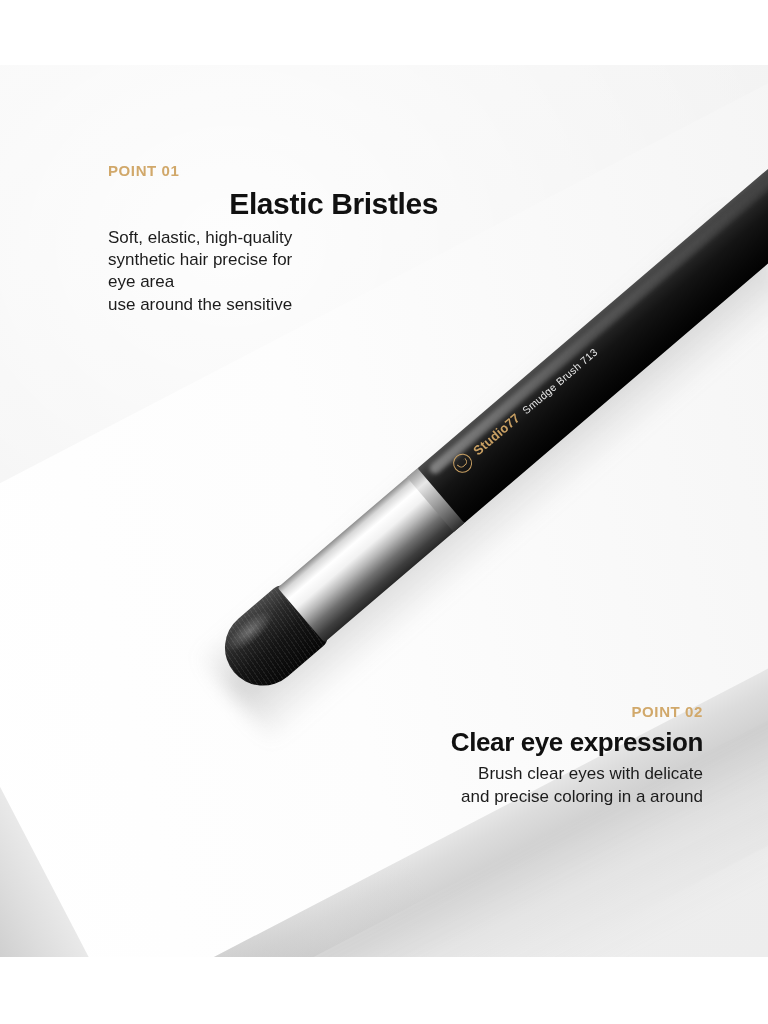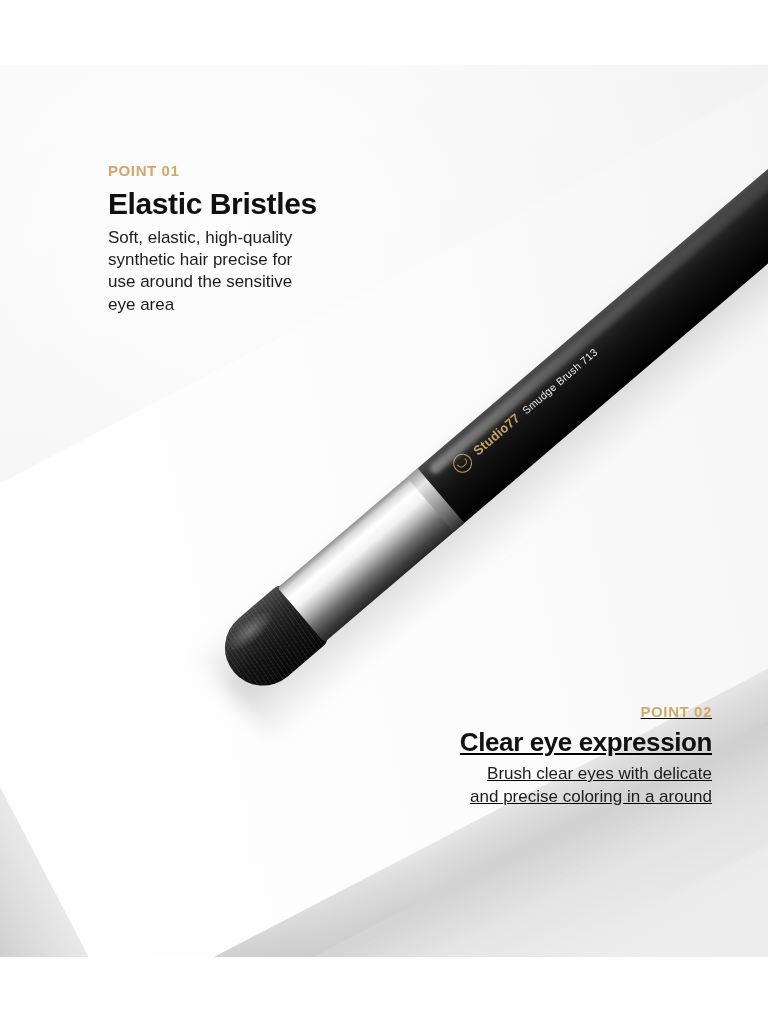--- a/index.html
+++ b/index.html
@@ -264,36 +264,37 @@
     font-size: 10.5px;
     font-weight: 400;
     letter-spacing: 0.3px;
     color: #e8e8e8;
   }
 
   
   .point-block { position: absolute; }
 
   .point-01 { left: 68px; top: 162px; width: 330px; text-align: left; margin-left: 40px; }
-  .point-02 { left: 300px; top: 703px; width: 412px; text-align: right; text-decoration: underline; }
+  .point-02 { left: 291px; top: 703px; width: 412px; text-align: right; }
 
   .point-kicker {
     font-size: 15px;
     font-weight: 700;
     letter-spacing: 0.6px;
     color: #d1a86a;
     margin: 0 0 8px 0;
   }
   .point-title {
     font-size: 30px;
     font-weight: 700;
     letter-spacing: -0.4px;
     color: #111111;
     margin: 0 0 6px 0;
     line-height: 1.12;
+    text-align: right;
   }
   .point-02 .point-title { font-size: 26px; }
   .point-body {
     font-size: 17px;
     font-weight: 400;
     color: #1c1c1c;
     line-height: 1.32;
     margin: 0;
   }
   .point-body span { display: block; }
@@ -335,22 +336,22 @@
       </div>
     </div>
   </div>
 
   <div class="point-block point-01">
     <p class="point-kicker">POINT 01</p>
     <h2 class="point-title">Elastic Bristles</h2>
     <p class="point-body">
       <span>Soft, elastic, high-quality</span>
       <span>synthetic hair precise for</span>
+      <span>eye area</span>
       <span>use around the sensitive</span>
-      <span>eye area</span>
     </p>
   </div>
 
   <div class="point-block point-02">
     <p class="point-kicker">POINT 02</p>
     <h2 class="point-title">Clear eye expression</h2>
     <p class="point-body">
       <span>Brush clear eyes with delicate</span>
       <span>and precise coloring in a around</span>
     </p>

